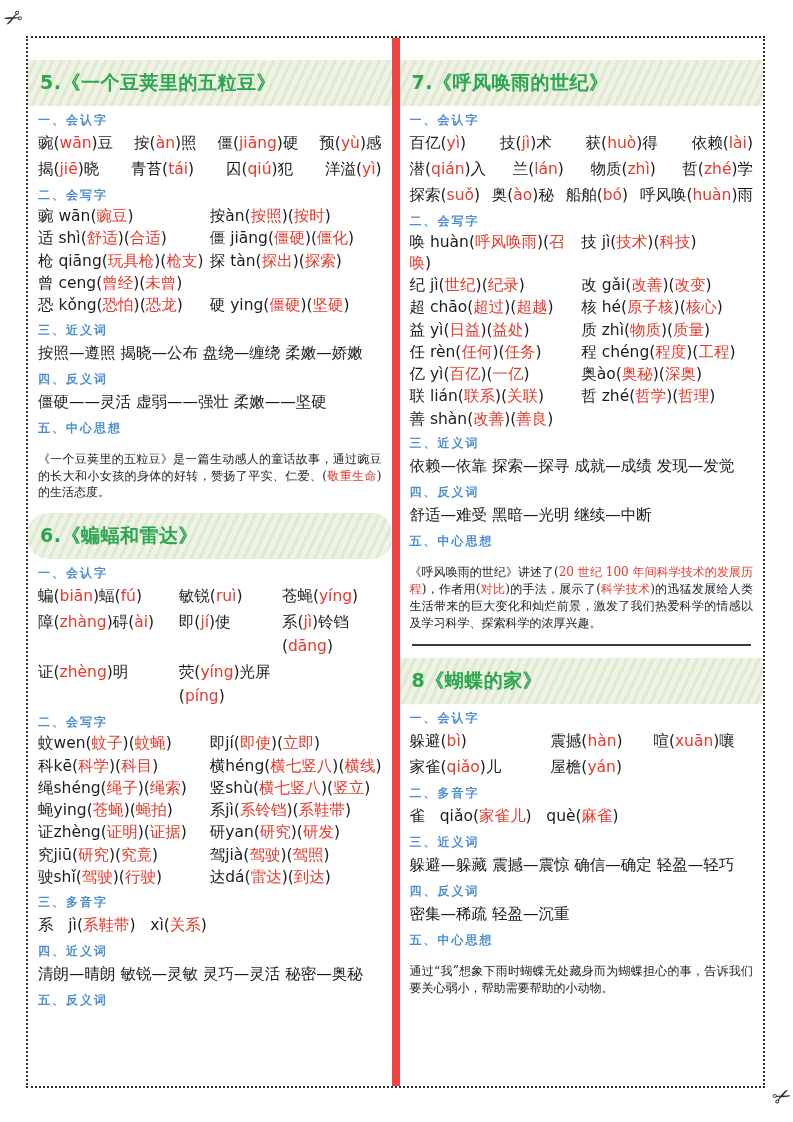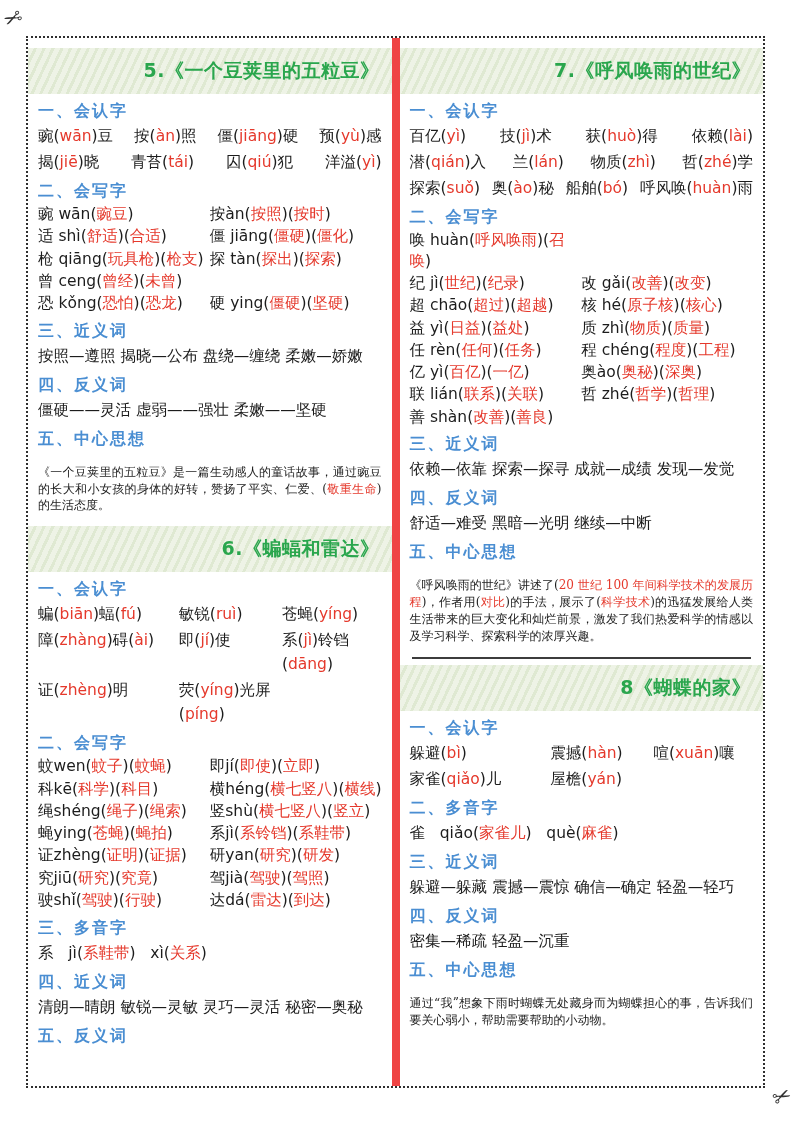--- a/index.html
+++ b/index.html
@@ -19,28 +19,28 @@
   }
   .sheet{
     position:absolute;left:26px;top:36px;width:739px;height:1052px;
     border:2px dotted #2e2e2e;
   }
   .cols{display:flex;height:100%;}
   .col{flex:1;padding:10px 10px 6px 10px;overflow:hidden;}
   .col+.col{border-left:8px solid #ef4444;}
   .band{
     background:repeating-linear-gradient(295deg,var(--band-a) 0 5px,var(--band-b) 5px 8px);
-    margin:0 -10px 6px -10px;padding:10px 12px;text-align:right;
-  }
-  .sec+.sec .band{margin-top:12px;}
+    margin:12px -10px 6px -10px;padding:10px 12px;
+  }
+  .sec+.sec .band{margin-top:12px;border-radius:20px;}
   .band .title{
     color:var(--green);font-weight:bold;font-size:19px;letter-spacing:0.5px;
   }
   .subhead{
-    color:var(--blue);font-size:16px;font-weight:600;
+    color:var(--blue);font-size:12px;font-weight:600;
     letter-spacing:2px;margin:7px 0 3px 0;line-height:1.25;
   }
   .row{
     display:grid;font-size:15.5px;line-height:1.55;margin:2px 0;
   }
   .row .cell{white-space:pre-wrap;}
   .g1{grid-template-columns:1fr;}
   .g2{grid-template-columns:1fr 1fr;column-gap:0;}
   .g2.row{line-height:1.34;margin:1.5px 0;}
   .g3{grid-template-columns:41% 30% 29%;}
@@ -190,20 +190,21 @@
           </div>
           <div class="row g4">
             <span class="cell"><span>探索(</span><span class="red">suǒ</span><span>)</span></span>
             <span class="cell"><span>奥(</span><span class="red">ào</span><span>)秘</span></span>
             <span class="cell"><span>船舶(</span><span class="red">bó</span><span>)</span></span>
             <span class="cell"><span>呼风唤(</span><span class="red">huàn</span><span>)雨</span></span>
           </div>
           <div class="subhead">二、会写字</div>
           <div class="row g2">
             <span class="cell"><span>唤 huàn(</span><span class="red">呼风唤雨</span><span>)(</span><span class="red">召唤</span><span>)</span></span>
+            <span class="cell"><span>技 jì(</span><span class="red">技术</span><span>)(</span><span class="red">科技</span><span>)</span></span>
           </div>
           <div class="row g2">
             <span class="cell"><span>纪 jì(</span><span class="red">世纪</span><span>)(</span><span class="red">纪录</span><span>)</span></span>
             <span class="cell"><span>改 gǎi(</span><span class="red">改善</span><span>)(</span><span class="red">改变</span><span>)</span></span>
           </div>
           <div class="row g2">
             <span class="cell"><span>超 chāo(</span><span class="red">超过</span><span>)(</span><span class="red">超越</span><span>)</span></span>
             <span class="cell"><span>核 hé(</span><span class="red">原子核</span><span>)(</span><span class="red">核心</span><span>)</span></span>
           </div>
           <div class="row g2">

